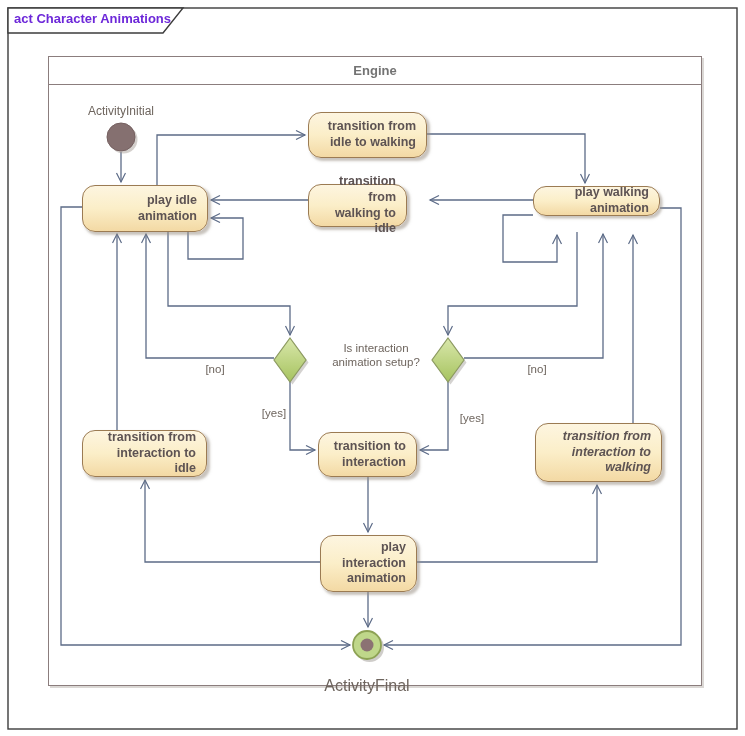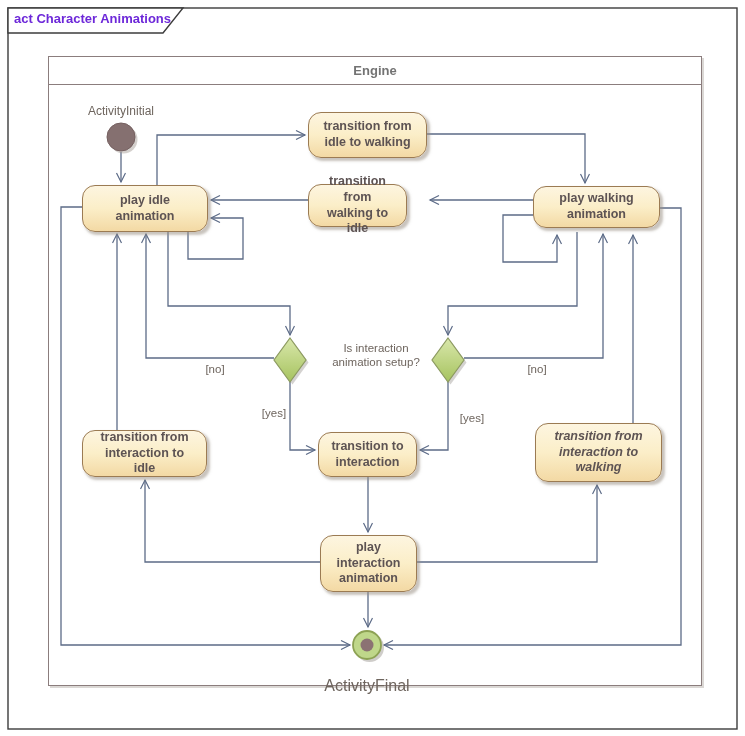--- a/index.html
+++ b/index.html
@@ -14,21 +14,21 @@
   
   .engine-frame{position:absolute;left:48px;top:56px;width:652px;height:628px;
                 border:1.6px solid #8b7d7d;box-shadow:2px 2px 0 rgba(190,184,178,0.55);}
   .engine-header{height:27px;border-bottom:1.6px solid #8b7d7d;display:flex;align-items:center;justify-content:center;
                  font-size:13px;font-weight:bold;color:#737373;}
 
   
   .node{position:absolute;border:1.4px solid #9b7b53;border-radius:13px;
         background:linear-gradient(180deg,#fdf5e0 0%,#fbeec8 50%,#f3d9a4 100%);
         box-shadow:2.5px 2.5px 2.5px rgba(155,145,135,0.55);
-        display:flex;align-items:center;justify-content:center;text-align:center;
+        display:flex;align-items:center;justify-content:center;text-align:right;
         color:#5d5353;font-weight:bold;font-size:12.5px;line-height:1.26;padding:0 10px;box-sizing:border-box;}
 
   
   .lbl{position:absolute;color:#6e655e;font-size:11.5px;text-align:center;line-height:1.22;}
 </style>
 </head>
 <body>
 
 <div id="canvas">
 
@@ -93,21 +93,21 @@
 
   <div class="node" style="left:82px;top:185px;width:126px;height:47px;">
     <span>play idle animation</span>
   </div>
   <div class="node" style="left:308px;top:112px;width:119px;height:46px;">
     <span>transition from idle to walking</span>
   </div>
   <div class="node" style="left:308px;top:184px;width:99px;height:43px;">
     <span>transition from walking to idle</span>
   </div>
-  <div class="node" style="left:533px;top:186px;width:127px;height:42px;">
+  <div class="node" style="left:533px;top:186px;width:127px;height:30px;">
     <span>play walking animation</span>
   </div>
   <div class="node" style="left:82px;top:430px;width:125px;height:47px;">
     <span>transition from interaction to idle</span>
   </div>
   <div class="node" style="left:318px;top:432px;width:99px;height:45px;">
     <span>transition to interaction</span>
   </div>
   <div class="node" style="left:535px;top:423px;width:127px;height:59px;font-style:italic;">
     <span>transition from interaction to walking</span>

